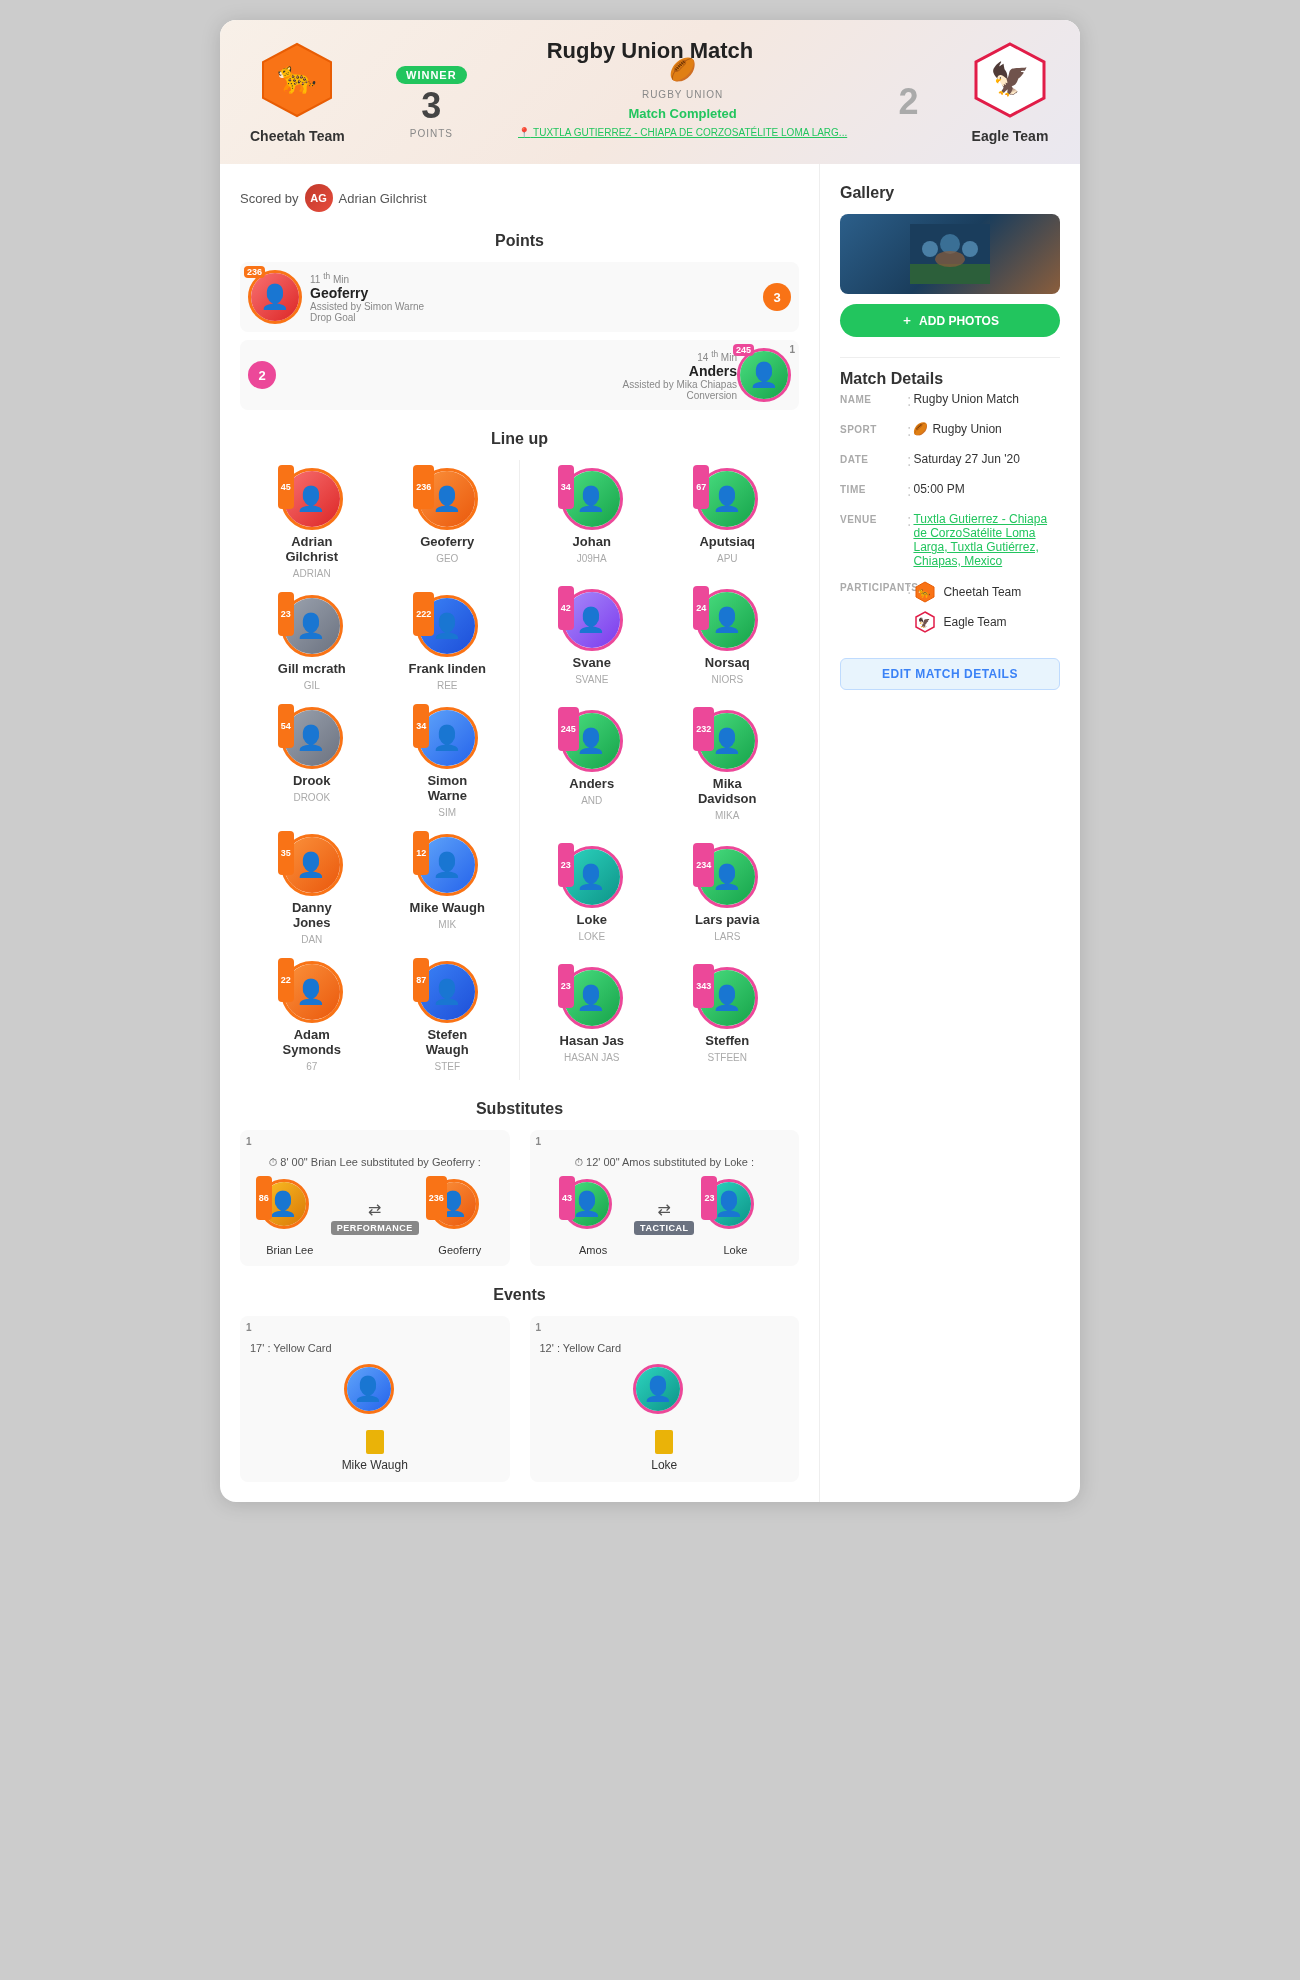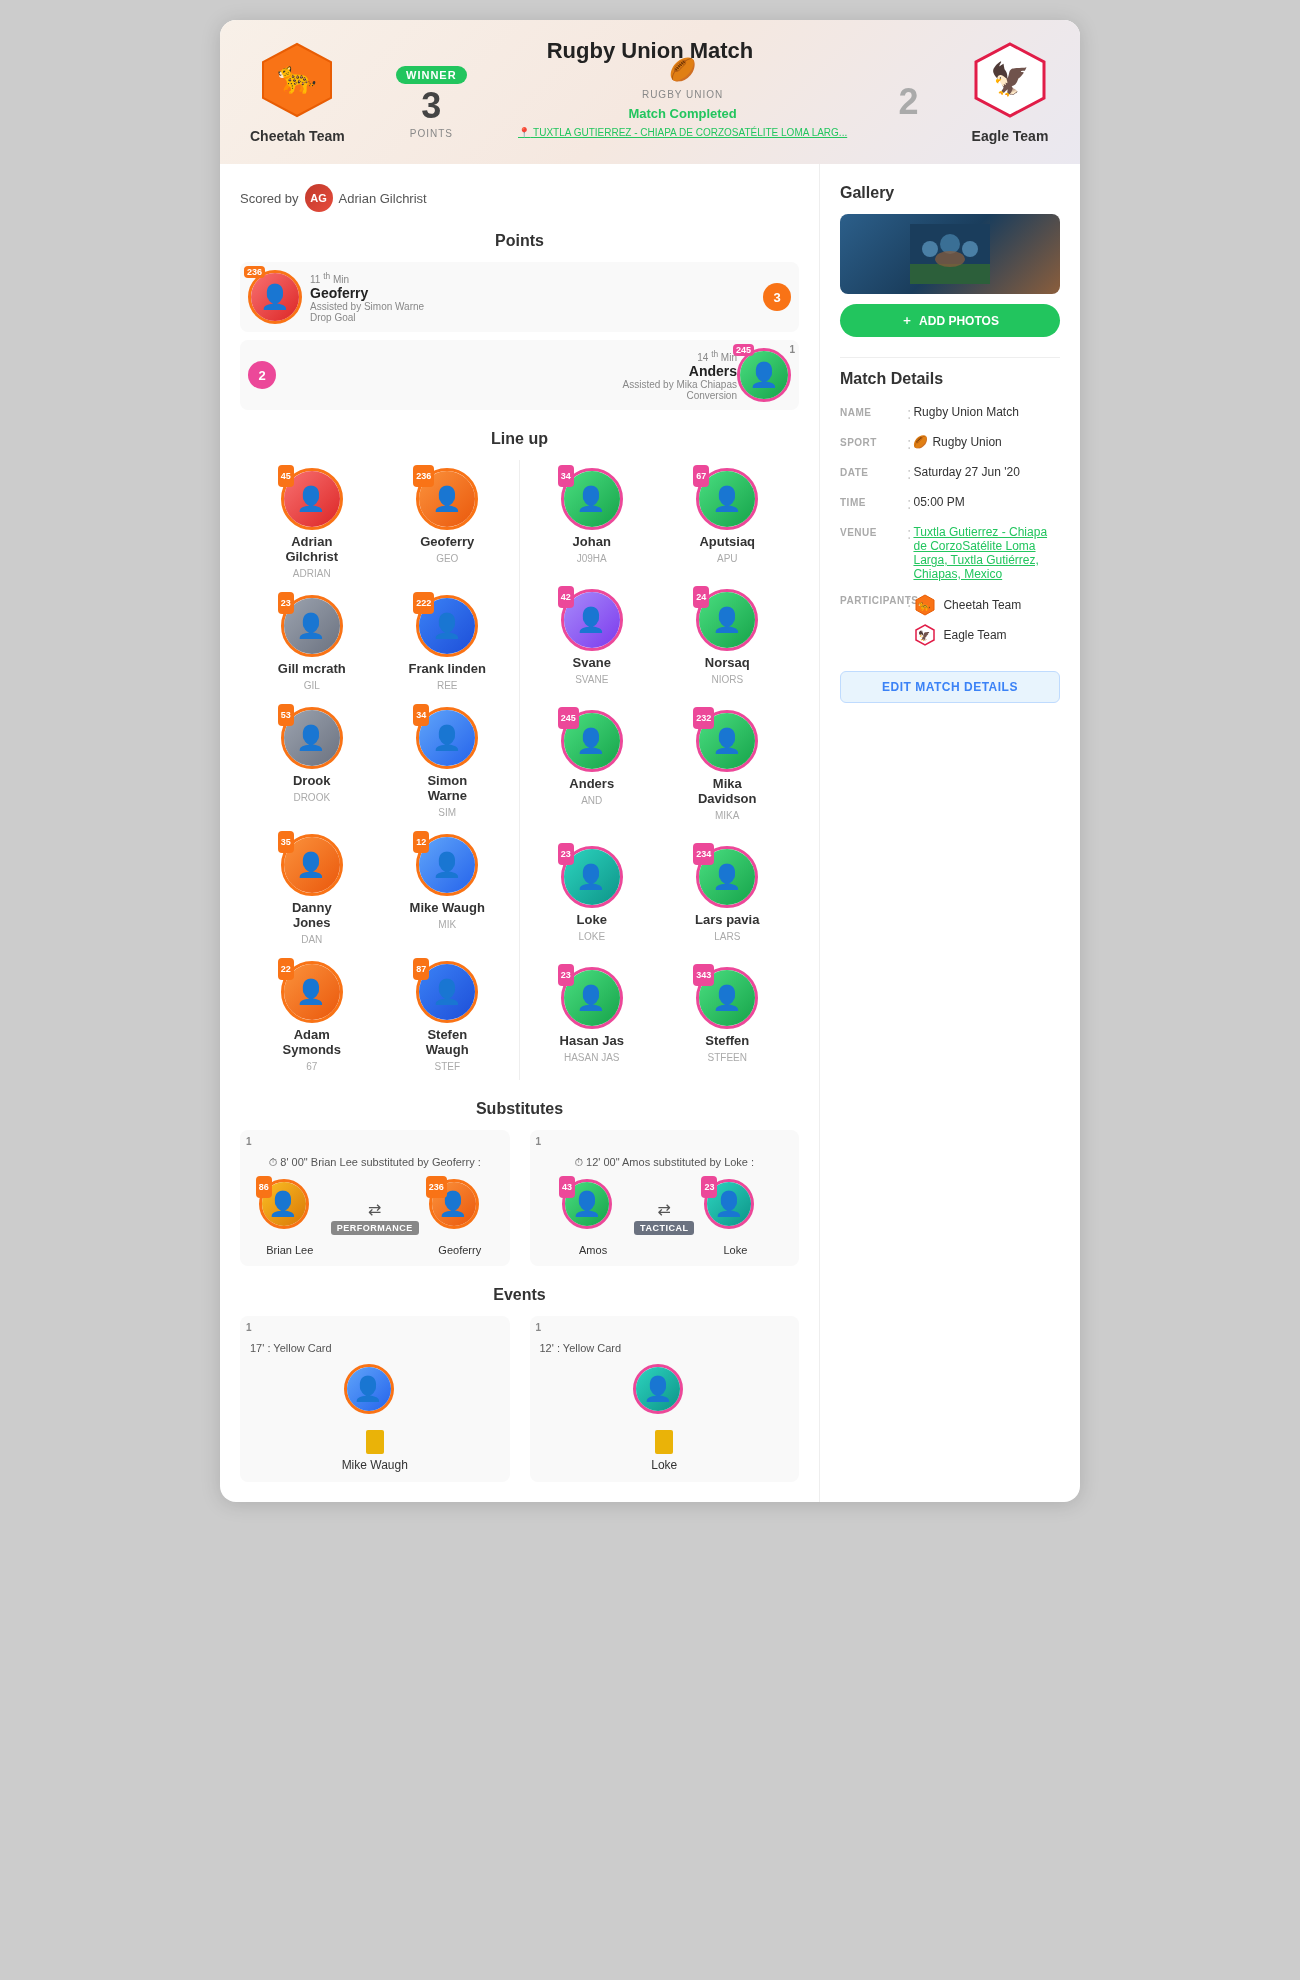--- a/index.html
+++ b/index.html
@@ -337,21 +337,21 @@
     }
     .player-avatar-circle .num-tag {
       position: absolute;
       top: -3px;
       left: -3px;
       background: #f97316;
       color: #fff;
       font-size: 9px;
       font-weight: bold;
       border-radius: 4px;
-      padding: 6px 3px;
+      padding: 17px 3px;
       z-index: 2;
     }
     .player-avatar-circle .num-tag.pink {
       background: #ec4899;
     }
     
     .av-person {
       width: 100%;
       height: 100%;
       display: flex;
@@ -511,21 +511,21 @@
       cursor: pointer;
       width: 100%;
       margin-bottom: 20px;
     }
 
     
     .match-details-title {
       font-size: 16px;
       font-weight: bold;
       color: #333;
-      margin-bottom: 17px;
+      margin-bottom: 4px;
     }
     .detail-row {
       display: flex;
       gap: 2px;
       margin-bottom: 12px;
       align-items: flex-start;
     }
     .detail-label {
       font-size: 10px;
       color: #aaa;
@@ -744,21 +744,21 @@
             </div>
             <span class="player-label">Frank linden</span>
             <span class="player-abbr">REE</span>
           </div>
 
           <div class="player-card">
             <div class="player-avatar-circle">
               <div class="av-ring">
                   <div class="av-person bg-gray">👤</div>
                 </div>
-              <span class="num-tag">53</span>
+              <span class="num-tag">54</span>
             </div>
             <span class="player-label">Drook</span>
             <span class="player-abbr">DROOK</span>
           </div>
           <div class="player-card">
             <div class="player-avatar-circle">
               <div class="av-ring">
                   <div class="av-person bg-blue">👤</div>
                 </div>
               <span class="num-tag">34</span>

